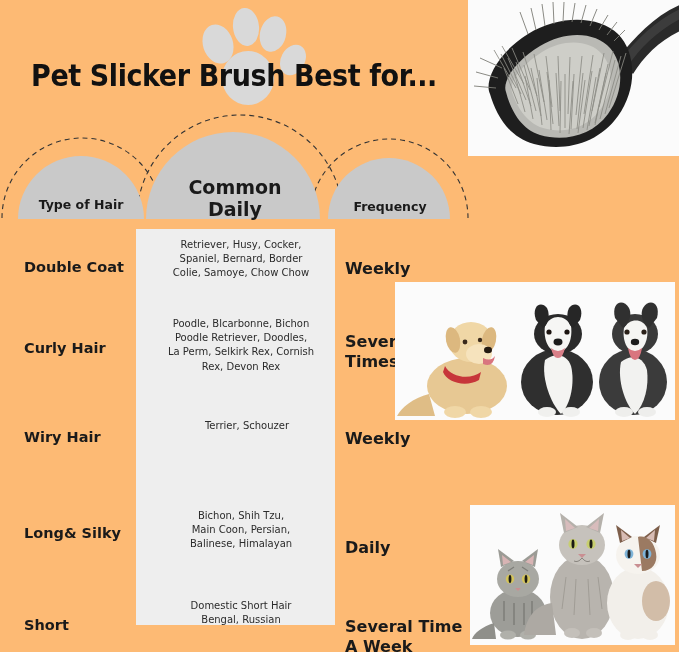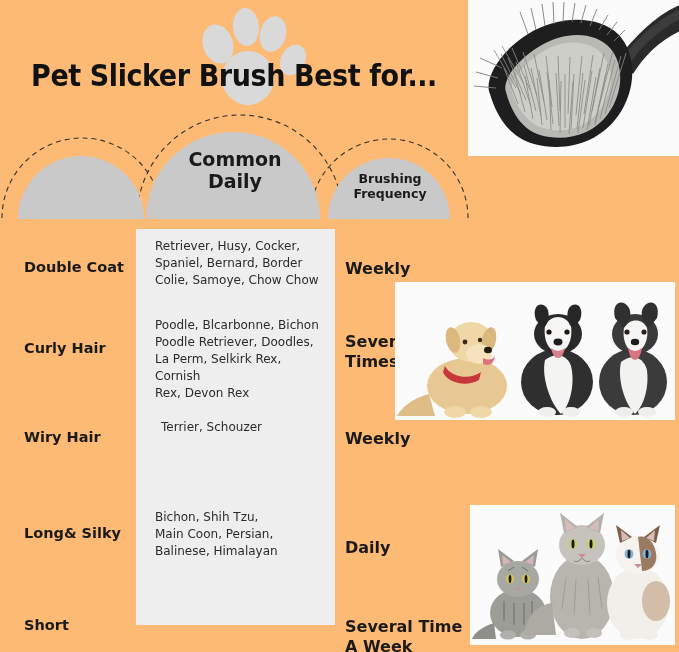--- a/index.html
+++ b/index.html
@@ -50,20 +50,21 @@
     width: 470px;
     height: 110px;
   }
   .arch-label {
     position: absolute;
     text-align: center;
     font-weight: bold;
     color: #1a1a1a;
     line-height: 1.18;
     font-family: "DejaVu Sans", sans-serif;
+    margin-top: 28px;
   }
   .arch-label.small { font-size: 12.5px; }
   .arch-label.big   { font-size: 19px; }
 
   #lbl-type  { left: 18px;  top: 170px; width: 126px; }
   #lbl-breeds{ left: 160px; top: 148px; width: 150px; }
   #lbl-freq  { left: 330px; top: 172px; width: 120px; }
 
   
   .mid-band {
@@ -91,24 +92,25 @@
   .c-type {
     left: 24px;
     width: 112px;
     font-size: 14.5px;
     font-weight: bold;
     font-family: "DejaVu Sans", sans-serif;
   }
   .c-breeds {
     left: 155px;
     width: 172px;
-    font-size: 12px;
+    font-size: 10px;
     line-height: 1.42;
     color: #2b2b2b;
     font-family: "DejaVu Sans", sans-serif;
+    text-align: center;
   }
   .c-freq {
     left: 345px;
     width: 130px;
     font-size: 16px;
     font-weight: bold;
     line-height: 1.25;
     font-family: "DejaVu Sans", sans-serif;
   }
 
@@ -138,27 +140,27 @@
     <path d="M 2 108 A 80 80 0 0 1 162 108" fill="none" stroke="#333" stroke-width="1.1" stroke-dasharray="5,4"></path>
     <path d="M 137 108 A 103 103 0 0 1 343 108" fill="none" stroke="#333" stroke-width="1.1" stroke-dasharray="5,4"></path>
     <path d="M 310 108 A 79 79 0 0 1 468 108" fill="none" stroke="#333" stroke-width="1.1" stroke-dasharray="5,4"></path>
 
     <path d="M 18 109 A 63 63 0 0 1 144 109 Z" fill="#c9c9c9"></path>
     <path d="M 146 109 A 87 87 0 0 1 320 109 Z" fill="#c9c9c9"></path>
     <path d="M 328 109 A 61 61 0 0 1 450 109 Z" fill="#c9c9c9"></path>
   </svg>
 
   <div class="arch-label small" id="lbl-type">
+    <div>Type of Hair</div>
   </div>
   <div class="arch-label big" id="lbl-breeds">
     <div>Common</div>
     <div>Daily</div>
   </div>
   <div class="arch-label small" id="lbl-freq">
-    <div>Brushing</div>
     <div>Frequency</div>
   </div>
 
   <div class="mid-band"></div>
 
   <div class="grid">
 
     <div class="row" style="top:0;height:80px">
       <div class="cell c-type" style="top:30px">Double Coat</div>
       <div class="cell c-breeds" style="top:9px">
@@ -202,20 +204,24 @@
         <div>Main Coon, Persian,</div>
         <div>Balinese, Himalayan</div>
       </div>
       <div class="cell c-freq" style="top:53px">
         <div>Daily</div>
       </div>
     </div>
 
     <div class="row" style="top:344px;height:80px">
       <div class="cell c-type" style="top:44px">Short</div>
+      <div class="cell c-breeds" style="top:26px">
+        <div>Domestic Short Hair</div>
+        <div>Bengal, Russian</div>
+      </div>
       <div class="cell c-freq" style="top:44px;font-size:16px">
         <div>Several Time</div>
         <div>A Week</div>
       </div>
     </div>
 
   </div>
 
   <svg class="photo" id="photo-brush" viewBox="0 0 214 160">
     <rect width="214" height="160" fill="#fbfbfb"></rect>

